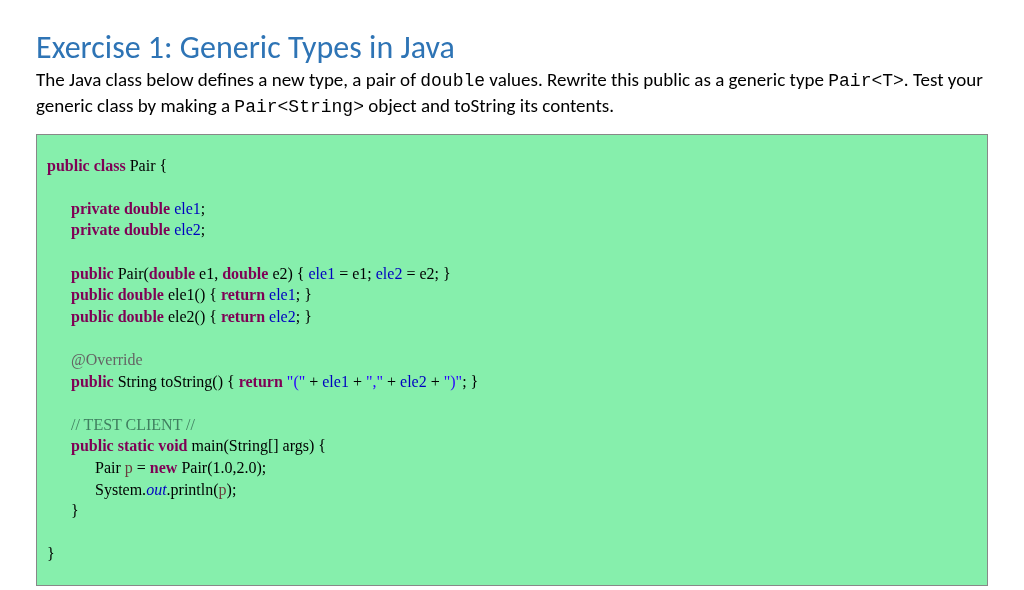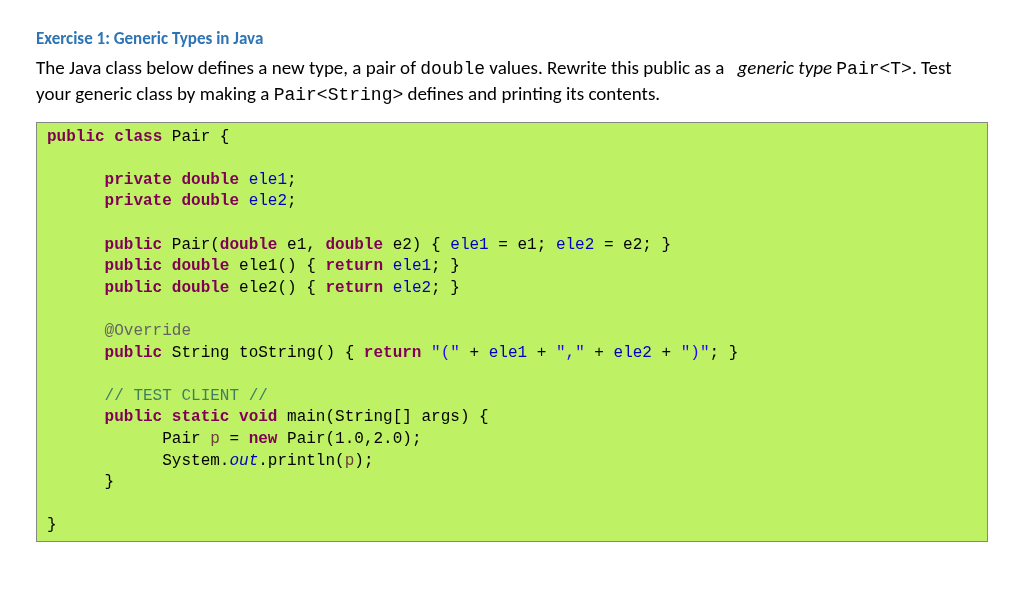--- a/index.html
+++ b/index.html
@@ -10,43 +10,41 @@
     body {
       font-family: Calibri, 'Segoe UI', Arial, sans-serif;
       background: #ffffff;
       padding: 28px 36px;
       width: 1024px;
       height: 590px;
       color: #000;
     }
     h2.title {
       color: #2E74B5;
-      font-size: 17px;
-      font-weight: bold;
-      margin-bottom: 6px;
+      font-size: 32px;
+      font-weight: normal;
+      margin-bottom: 0;
     }
     .description {
       font-size: 19px;
       line-height: 1.35;
       margin-bottom: 14px;
       color: #000;
     }
     .mono-inline {
       font-family: Consolas, 'Courier New', monospace;
       font-size: 18px;
     }
     .italic {
-      font-style: italic;
-      margin-left: 9px;
     }
     .code-block {
       border: 1px solid #888;
-      background: #bef264;
-      padding: 4px 10px;
-      font-family: Liberation Mono, monospace;
+      background: #86efac;
+      padding: 20px 10px;
+      font-family: Liberation Serif, serif;
       font-size: 16px;
       line-height: 1.35;
       white-space: pre;
       color: #000;
       overflow: hidden;
     }
     .kw {
       color: #7F0055;
       font-weight: bold;
     }
@@ -72,21 +70,21 @@
     .plain {
       color: #000;
     }
   </style>
 </head>
 <body>
 
 <h2 class="title">Exercise 1: Generic Types in Java</h2>
 
 <p class="description">
-  <span>The Java class below defines a new type, a pair of </span><span class="mono-inline">double</span><span> values. Rewrite this public as a </span><span class="italic">generic type</span><span> </span><span class="mono-inline">Pair&lt;T&gt;</span><span>. Test your generic class by making a </span><span class="mono-inline">Pair&lt;String&gt;</span><span> defines and printing its contents.</span>
+  <span>The Java class below defines a new type, a pair of </span><span class="mono-inline">double</span><span> values. Rewrite this public as a </span><span class="italic">generic type</span><span> </span><span class="mono-inline">Pair&lt;T&gt;</span><span>. Test your generic class by making a </span><span class="mono-inline">Pair&lt;String&gt;</span><span> object and toString its contents.</span>
 </p>
 
 <div class="code-block" id="code-block"><span class="kw">public</span><span class="plain"> </span><span class="kw">class</span><span class="plain"> Pair {</span>
 
 <span class="plain">      </span><span class="kw">private</span><span class="plain"> </span><span class="kw">double</span><span class="plain"> </span><span class="field">ele1</span><span class="plain">;</span>
 <span class="plain">      </span><span class="kw">private</span><span class="plain"> </span><span class="kw">double</span><span class="plain"> </span><span class="field">ele2</span><span class="plain">;</span>
 
 <span class="plain">      </span><span class="kw">public</span><span class="plain"> Pair(</span><span class="kw">double</span><span class="plain"> e1, </span><span class="kw">double</span><span class="plain"> e2) { </span><span class="field">ele1</span><span class="plain"> = e1; </span><span class="field">ele2</span><span class="plain"> = e2; }</span>
 <span class="plain">      </span><span class="kw">public</span><span class="plain"> </span><span class="kw">double</span><span class="plain"> ele1() { </span><span class="kw">return</span><span class="plain"> </span><span class="field">ele1</span><span class="plain">; }</span>
 <span class="plain">      </span><span class="kw">public</span><span class="plain"> </span><span class="kw">double</span><span class="plain"> ele2() { </span><span class="kw">return</span><span class="plain"> </span><span class="field">ele2</span><span class="plain">; }</span>

